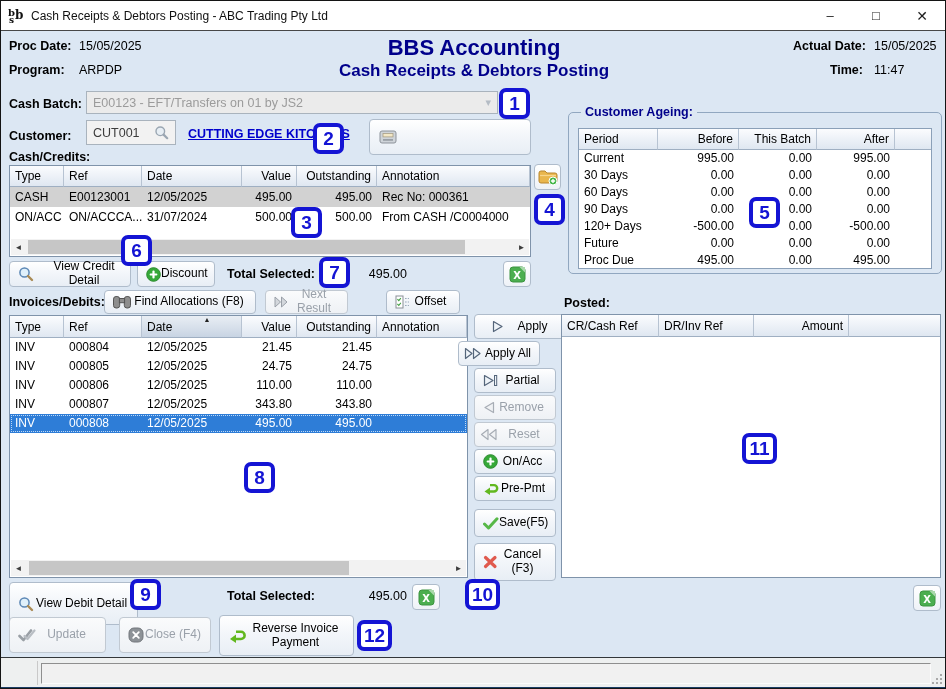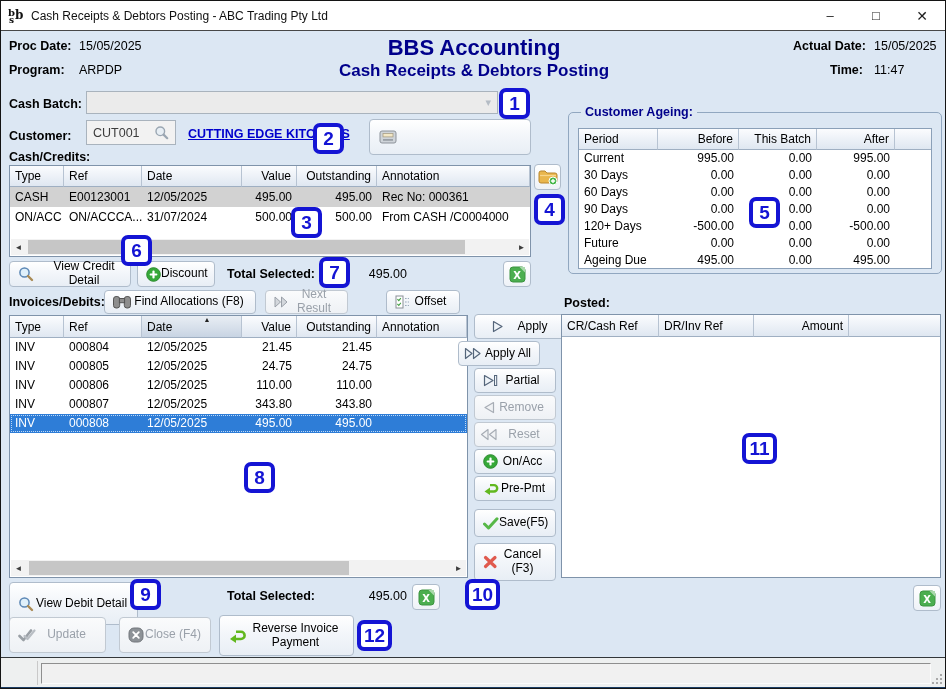--- a/index.html
+++ b/index.html
@@ -89,20 +89,21 @@
   <div class="navy" style="position:absolute; left:273px; top:34px; width:400px; text-align:center; font-size:22px; font-weight:bold;">BBS Accounting</div>
   <div class="navy" style="position:absolute; left:223px; top:60px; width:500px; text-align:center; font-size:17px; font-weight:bold;">Cash Receipts &amp; Debtors Posting</div>
 
   <span class="lbl" style="left:792px; top:38px; width:70px; text-align:right;">Actual Date:</span>
   <span class="val" style="left:873px; top:38px;">15/05/2025</span>
   <span class="lbl" style="left:792px; top:62px; width:70px; text-align:right;">Time:</span>
   <span class="val" style="left:873px; top:62px;">11:47</span>
 
   <span class="lbl" style="left:8px; top:96px;">Cash Batch:</span>
   <div class="textbox" style="left:85px; top:90px; width:412px; height:23px; background:#ebebeb; color:#9b9b9b;">
+    <span style="overflow:hidden; white-space:nowrap;">E00123 - EFT/Transfers on 01 by JS2</span>
     <span style="margin-left:auto; color:#b4bcc5; font-size:11px;">▾</span>
   </div>
 
   <span class="lbl" style="left:8px; top:128px;">Customer:</span>
   <div class="textbox" style="left:85px; top:119px; width:90px; height:25px; color:#3c3c3c;">
     <span>CUT001</span>
     <span style="margin-left:auto; display:inline-flex;">
       <svg width="15" height="15">
           <circle cx="6.3" cy="6.3" r="4.3" fill="#e7eef4" stroke="#9aa6b2" stroke-width="1.4"></circle>
           <line x1="9.6" y1="9.6" x2="13.2" y2="13.2" stroke="#9aa6b2" stroke-width="2.2" stroke-linecap="round"></line>
@@ -236,21 +237,21 @@
       <div class="td num" style="width:78px;">0.00</div>
       <div class="td num" style="width:78px;">-500.00</div>
     </div>
     <div class="tr" style="height:17px; line-height:17px;">
       <div class="td" style="width:79px;">Future</div>
       <div class="td num" style="width:81px;">0.00</div>
       <div class="td num" style="width:78px;">0.00</div>
       <div class="td num" style="width:78px;">0.00</div>
     </div>
     <div class="tr" style="height:17px; line-height:17px;">
-      <div class="td" style="width:79px;">Ageing Due</div>
+      <div class="td" style="width:79px;">Proc Due</div>
       <div class="td num" style="width:81px;">495.00</div>
       <div class="td num" style="width:78px;">0.00</div>
       <div class="td num" style="width:78px;">495.00</div>
     </div>
   </div>
 
   <span class="lbl" style="left:8px; top:294px;">Invoices/Debits:</span>
   <div class="btn" style="left:103px; top:289px; width:152px; height:24px;">
     <span style="display:inline-flex;">
       <svg width="18" height="14">

